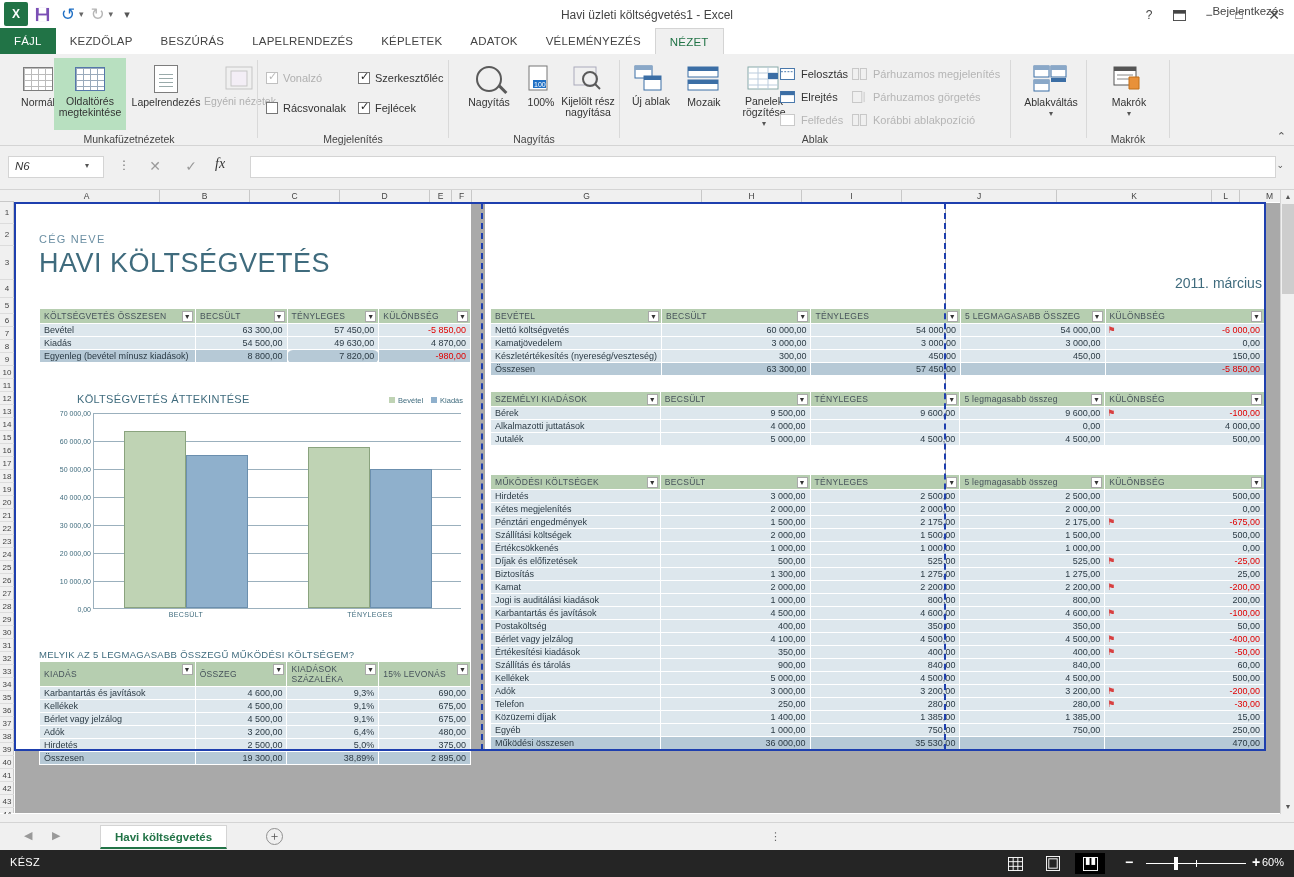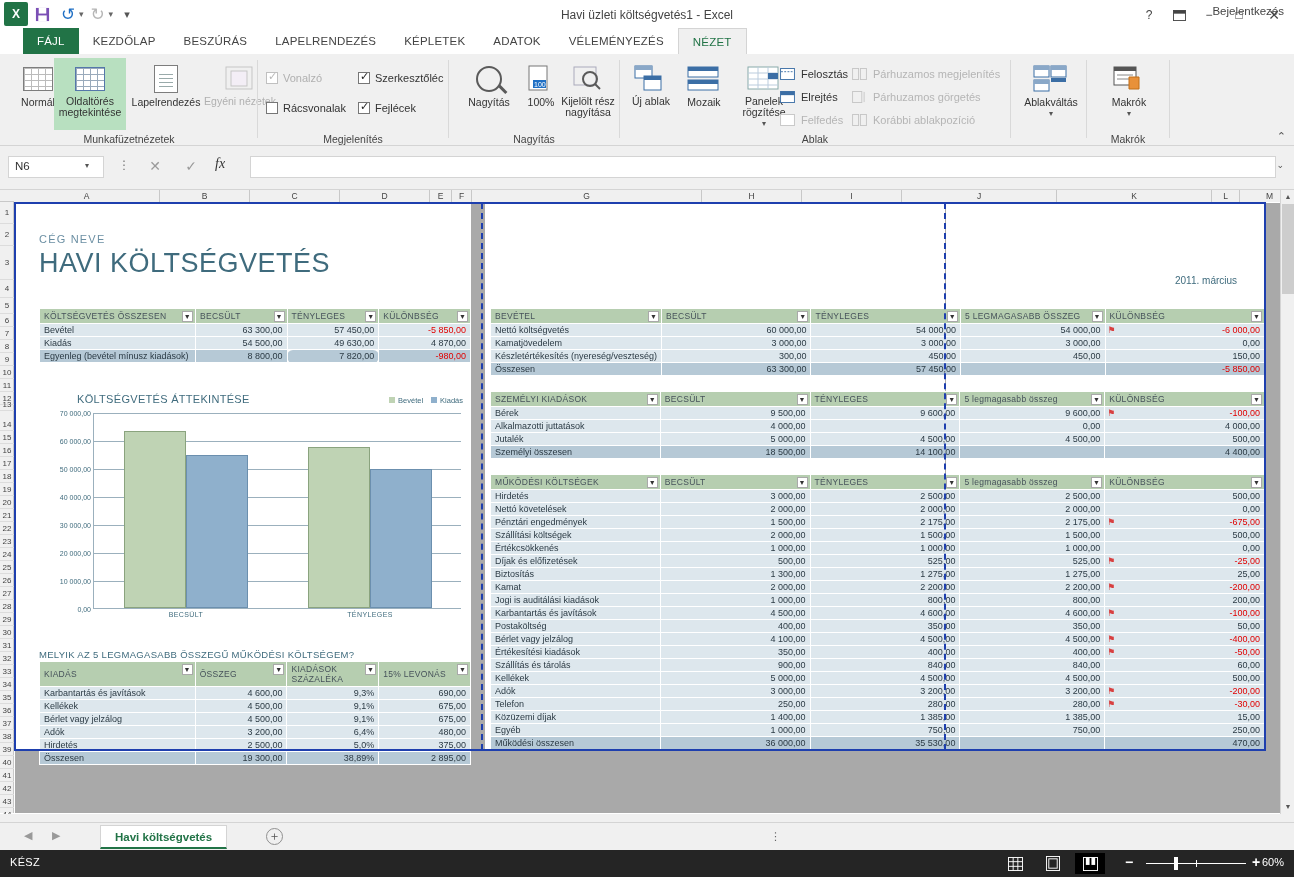--- a/index.html
+++ b/index.html
@@ -24,21 +24,21 @@
   .qat-tiny { font-size:9px; color:#666; margin-left:-3px; }
   .title-text { position:absolute; left:0; top:0; width:1294px; height:30px; line-height:30px;
                 text-align:center; font-size:12px; color:#444; }
   .win-ctrls { position:absolute; right:0; top:0; height:30px; display:flex; align-items:center; }
   .win-btn { width:30px; height:30px; display:flex; align-items:center; justify-content:center;
              font-size:12px; color:#444; }
   .win-btn.close { width:40px; font-size:14px; }
 
   
   .tabstrip { position:absolute; left:0; top:28px; width:1294px; height:26px; background:#fff;
-              display:flex; align-items:flex-end;padding-left:23px; }
+              display:flex; align-items:flex-end; }
   .tab { height:26px; line-height:26px; padding:0 14px; font-size:11.5px; color:#444;
          letter-spacing:.2px; }
   .tab.file { background:#217346; color:#fff; font-weight:normal; }
   .tab.active { background:#f0f0f0; color:#217346; border-top:1px solid #d4d4d4;
                 border-left:1px solid #d4d4d4; border-right:1px solid #d4d4d4; }
   .signin { position:absolute; right:10px; top:5px; font-size:11.5px; color:#444; }
 
   
   .ribbon { position:absolute; left:0; top:54px; width:1294px; height:92px; background:#f0f0f0;
             border-bottom:1px solid #d4d4d4; }
@@ -72,21 +72,21 @@
   .doc-ic::after { content:""; position:absolute; left:4px; top:8px; right:4px; bottom:4px;
                    background-image:linear-gradient(to bottom,#9aa 1px,transparent 1px);
                    background-size:100% 4px; }
   .mag { width:26px; height:26px; border:2.5px solid #5a5a5a; border-radius:50%; position:relative; }
   .mag::after { content:""; position:absolute; width:10px; height:2.5px; background:#5a5a5a;
                 transform:rotate(45deg); right:-8px; bottom:0px; }
 
   
   .fbar { position:absolute; left:0; top:146px; width:1294px; height:44px; background:#f0f0f0; }
   .namebox { position:absolute; left:8px; top:10px; width:96px; height:22px; background:#fff;
-             border:1px solid #d4d4d4; font-size:11.5px; color:#333; padding:3px 6px; }
+             border:1px solid #d4d4d4; font-size:11.5px; color:#333; padding:3px 6px;font-style:italic; }
   .namebox-arrow { position:absolute; left:85px; top:15px; font-size:8px; color:#555; }
   .fdots { position:absolute; left:118px; top:12px; font-size:12px; color:#777; letter-spacing:0; }
   .fbtn { position:absolute; top:12px; width:26px; text-align:center; font-size:14px; color:#9a9a9a; }
   .fx { position:absolute; left:215px; top:10px; font-size:14px; color:#333;
         font-family:"Liberation Serif",serif; font-style:italic; }
   .finput { position:absolute; left:250px; top:10px; width:1026px; height:22px; background:#fff;
             border:1px solid #d4d4d4; }
   .fcollapse { position:absolute; right:10px; top:14px; font-size:9px; color:#555; }
   .fbar-div { position:absolute; left:0; top:189px; width:1294px; height:1px; background:#d4d4d4; }
 
@@ -113,21 +113,21 @@
   .pageborder { position:absolute; border:2px solid #1e3fae; pointer-events:none; }
   .pbreak { position:absolute; border-left:2px dashed #1e3fae; }
 
   
   .wm { position:absolute; font-size:30px; color:#c9c9c9; font-family:"Liberation Sans",sans-serif;
         letter-spacing:1px; white-space:nowrap; }
 
   
   .co-name { font-size:11px; color:#6b8fa3; letter-spacing:1.2px; }
   .big-title { font-size:27px; color:#3f6b7d; letter-spacing:.5px; font-weight:normal; }
-  .date-lbl { font-size:10px; color:#3f6b7d; }
+  .date-lbl { font-size:14px; color:#3f6b7d; }
 
   
   table.xt { border-collapse:collapse; font-size:9px; color:#2b3a44; }
   table.xt th { background:#b6ceb0; color:#46525a; font-size:8.5px; text-align:left;
                 padding:2px 4px; font-weight:normal; letter-spacing:.3px; height:14px;
                 border:1px solid #fff; position:relative; }
   table.xt th .fdrop { position:absolute; right:2px; top:2px; width:11px; height:11px;
                        background:#fff; border:1px solid #a9a9a9; font-size:7px; color:#333;
                        line-height:9px; text-align:center; }
   table.xt td { background:#dde7ed; padding:1px 4px; height:13px; border:1px solid #fff;
@@ -484,21 +484,21 @@
         <div class="rowcell" style="top: 44px; height: 34px; line-height: 34px;">3</div>
         <div class="rowcell" style="top: 78px; height: 18px; line-height: 18px;">4</div>
         <div class="rowcell" style="top: 96px; height: 16px; line-height: 16px;">5</div>
         <div class="rowcell" style="top: 112px; height: 13px; line-height: 13px;">6</div>
         <div class="rowcell" style="top: 125px; height: 13px; line-height: 13px;">7</div>
         <div class="rowcell" style="top: 138px; height: 13px; line-height: 13px;">8</div>
         <div class="rowcell" style="top: 151px; height: 13px; line-height: 13px;">9</div>
         <div class="rowcell" style="top: 164px; height: 13px; line-height: 13px;">10</div>
         <div class="rowcell" style="top: 177px; height: 13px; line-height: 13px;">11</div>
         <div class="rowcell" style="top: 190px; height: 13px; line-height: 13px;">12</div>
-        <div class="rowcell" style="top: 196px; height: 13px; line-height: 13px;">13</div>
+        <div class="rowcell" style="top: 203px; height: 13px; line-height: 13px;">13</div>
         <div class="rowcell" style="top: 216px; height: 13px; line-height: 13px;">14</div>
         <div class="rowcell" style="top: 229px; height: 13px; line-height: 13px;">15</div>
         <div class="rowcell" style="top: 242px; height: 13px; line-height: 13px;">16</div>
         <div class="rowcell" style="top: 255px; height: 13px; line-height: 13px;">17</div>
         <div class="rowcell" style="top: 268px; height: 13px; line-height: 13px;">18</div>
         <div class="rowcell" style="top: 281px; height: 13px; line-height: 13px;">19</div>
         <div class="rowcell" style="top: 294px; height: 13px; line-height: 13px;">20</div>
         <div class="rowcell" style="top: 307px; height: 13px; line-height: 13px;">21</div>
         <div class="rowcell" style="top: 320px; height: 13px; line-height: 13px;">22</div>
         <div class="rowcell" style="top: 333px; height: 13px; line-height: 13px;">23</div>
@@ -716,27 +716,20 @@
               <td class="num" style="width: 145px;">0,00</td>
               <td class="num" style="width: 160px;">4 000,00</td>
             </tr>
             <tr>
               <td style="width: 170px;">Jutalék</td>
               <td class="num" style="width: 150px;">5 000,00</td>
               <td class="num" style="width: 150px;">4 500,00</td>
               <td class="num" style="width: 145px;">4 500,00</td>
               <td class="num" style="width: 160px;">500,00</td>
             </tr>
-            <tr class="total">
-              <td style="width: 170px;">Személyi összesen</td>
-              <td class="num" style="width: 150px;">18 500,00</td>
-              <td class="num" style="width: 150px;">14 100,00</td>
-              <td class="num" style="width: 145px;"></td>
-              <td class="num" style="width: 160px;">4 400,00</td>
-            </tr>
           </tbody>
         </table>
       <table class="xt" style="position:absolute;left:475px;top:271px;width:775px" id="tbl-operating">
           <thead>
             <tr>
               <th style="width: 170px;"><span>MŰKÖDÉSI KÖLTSÉGEK</span><span class="fdrop">▼</span></th>
               <th style="width: 150px;"><span>BECSÜLT</span><span class="fdrop">▼</span></th>
               <th style="width: 150px;"><span>TÉNYLEGES</span><span class="fdrop">▼</span></th>
               <th style="width: 145px;"><span>5 legmagasabb összeg</span><span class="fdrop">▼</span></th>
               <th style="width: 160px;"><span>KÜLÖNBSÉG</span><span class="fdrop">▼</span></th>
@@ -744,21 +737,21 @@
           </thead>
           <tbody>
             <tr>
               <td style="width: 170px;">Hirdetés</td>
               <td class="num" style="width: 150px;">3 000,00</td>
               <td class="num" style="width: 150px;">2 500,00</td>
               <td class="num" style="width: 145px;">2 500,00</td>
               <td class="num" style="width: 160px;">500,00</td>
             </tr>
             <tr>
-              <td style="width: 170px;">Nettó követelések</td>
+              <td style="width: 170px;">Kétes megjelenítés</td>
               <td class="num" style="width: 150px;">2 000,00</td>
               <td class="num" style="width: 150px;">2 000,00</td>
               <td class="num" style="width: 145px;">2 000,00</td>
               <td class="num" style="width: 160px;">0,00</td>
             </tr>
             <tr>
               <td style="width: 170px;">Pénztári engedmények</td>
               <td class="num" style="width: 150px;">1 500,00</td>
               <td class="num" style="width: 150px;">2 175,00</td>
               <td class="num" style="width: 145px;">2 175,00</td>

